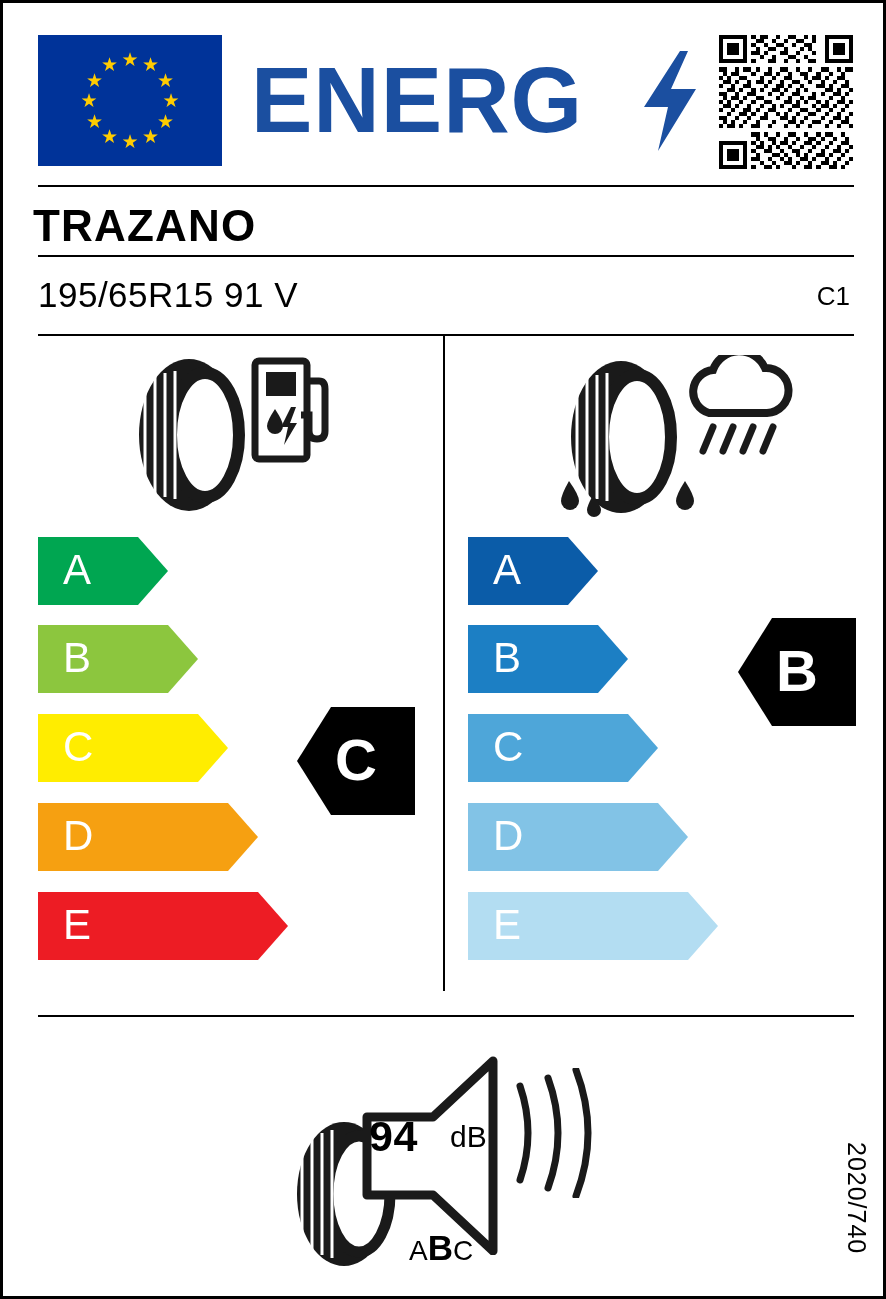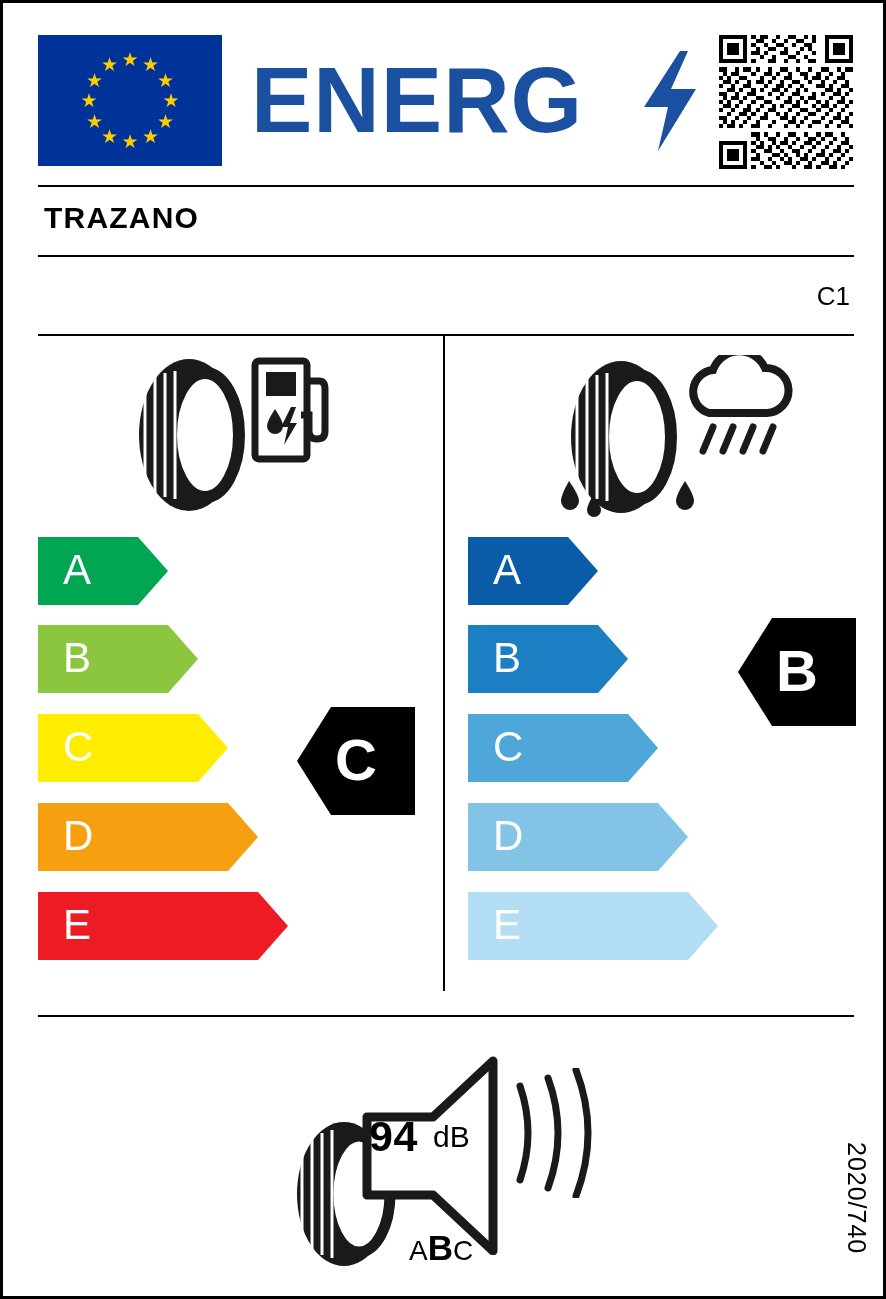--- a/index.html
+++ b/index.html
@@ -73,23 +73,23 @@
   }
 
   
   .rule {
     position: absolute;
     background: #000000;
     height: 2px;
   }
   .brand {
     position: absolute;
-    left: 41px;
+    left: 30px;
     top: 198px;
-    font-size: 30px;
+    font-size: 44px;
     font-weight: bold;
     letter-spacing: 1.2px;
     color: #000;
   }
   .model {
     position: absolute;
     right: 35px;
     top: 198px;
     font-size: 31px;
     color: #000;
@@ -177,21 +177,21 @@
     position: absolute;
     left: 366px;
     top: 1109px;
     font-size: 43px;
     font-weight: bold;
     color: #000;
     letter-spacing: 0.5px;
   }
   .noise-unit {
     position: absolute;
-    left: 430px;
+    left: 447px;
     top: 1117px;
     font-size: 30px;
     color: #000;
   }
   .noise-classes {
     position: absolute;
     left: 406px;
     top: 1225px;
     font-size: 28px;
     color: #000;
@@ -528,20 +528,21 @@
       </g>
     </svg>
   </div>
 
   <div class="rule" style="left:35px; top:182px; width:816px;"></div>
 
   <div class="brand">TRAZANO</div>
 
   <div class="rule" style="left:35px; top:252px; width:816px;"></div>
 
+  <div class="size">195/65R15 91 V</div>
   <div class="cls">C1</div>
 
   <div class="rule" style="left:35px; top:331px; width:816px;"></div>
 
   <div class="divider-v"></div>
 
   <svg class="pictogram" style="left:124px; top:352px; width:200px; height:160px;" viewBox="0 0 200 160">
     <g fill="#1a1a1a">
       <ellipse cx="62" cy="80" rx="50" ry="76"></ellipse>
     </g>

